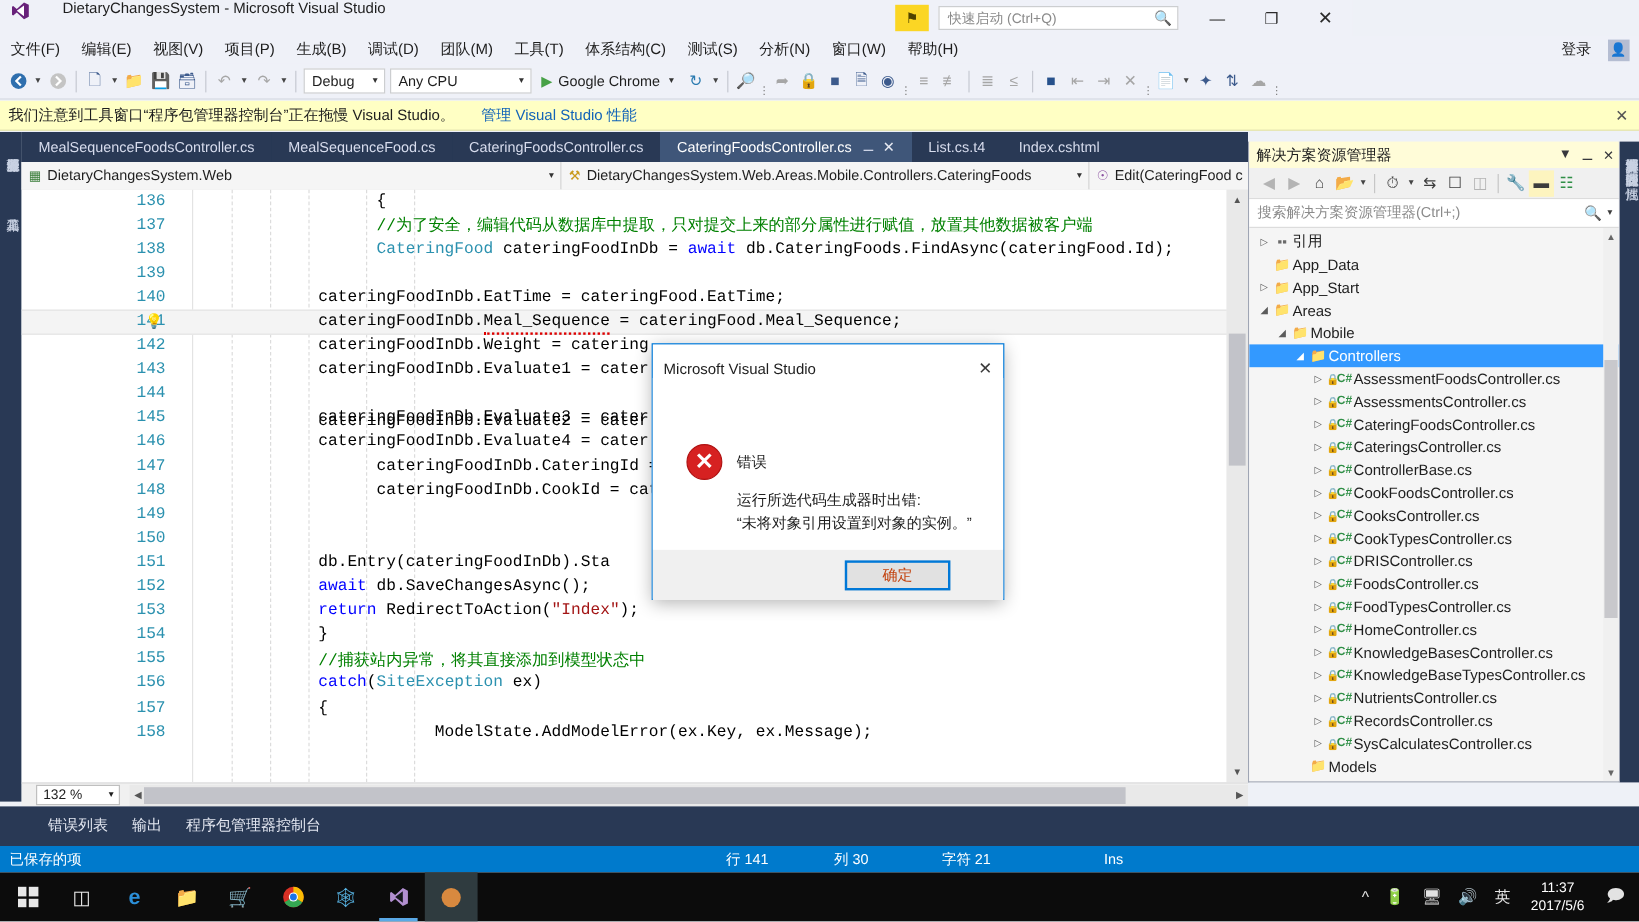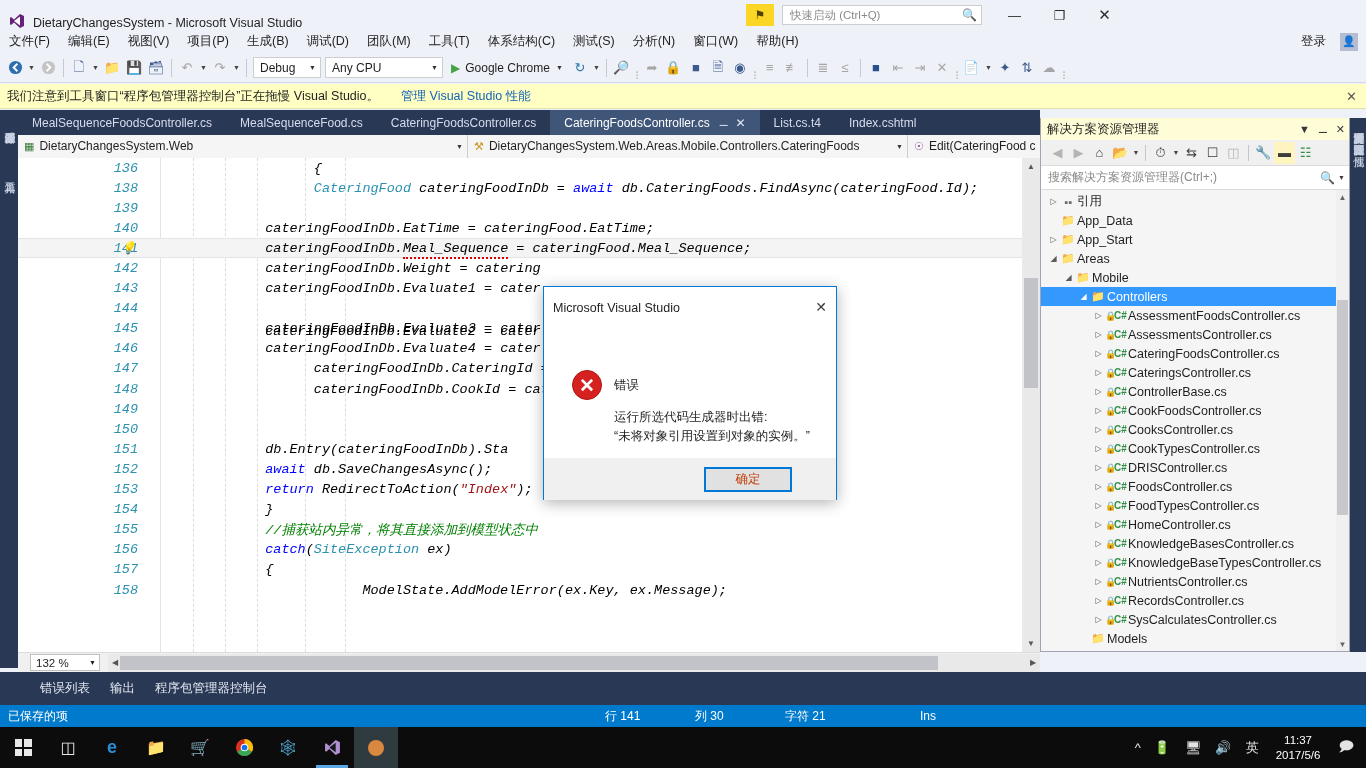--- a/index.html
+++ b/index.html
@@ -8,21 +8,21 @@
     font-family: "Liberation Sans", sans-serif;
     font-size: 12px;
     background:#eef1f7;
     -webkit-font-smoothing: none;
   }
   .app { position:relative; width:1366px; height:768px; }
 
   
   .titlebar {
     position:absolute; left:0; top:0; width:1127px; height:30px;
-    background:#eff1f8; display:flex; align-items:flex-end;
+    background:#eff1f8; display:flex; align-items:flex-start;gap:19px;
   }
   .vs-logo {
     width:18px; height:18px; margin-left:8px; margin-right:7px;
     display:flex; align-items:center; justify-content:center;
     color:#68217a; font-size:15px; font-weight:bold;
   }
   .title-text { font-size:12.5px; color:#1e1e1e; }
   .titlebar-right { margin-left:auto; display:flex; align-items:center; height:30px; }
   .quickflag {
     width:28px; height:22px; background:#fbd624; margin-right:8px;
@@ -130,21 +130,21 @@
 
   
   .editor {
     position:absolute; left:18px; top:158px; width:1022px; height:494px;
     background:#ffffff; overflow:hidden;
   }
   .ed-vline { position:absolute; top:0; width:1px; height:494px; background:#e3e3e3; }
   .code-scroll { position:absolute; left:0; top:0; width:1022px; height:494px; }
   .crow {
     position:relative; height:20.1px; display:flex; align-items:center;
-    font-family:"Liberation Mono", monospace; font-size:13.5px; white-space:pre;font-style:italic;
+    font-family:"Liberation Mono", monospace; font-size:13.5px; white-space:pre;
   }
   .crow .ln {
     position:absolute; left:22px; width:98px; text-align:right;
     color:#2b91af; font-family:"Liberation Mono", monospace; font-size:13.5px;
   }
   .crow .bulb {
     position:absolute; left:103px; width:16px; text-align:center; color:#e0b400; font-size:12px;
   }
   .crow .txt { position:absolute; left:150px; color:#000000; }
   .crow.cur { background:#f4f4f4; border-top:1px solid #e4e4e4; border-bottom:1px solid #e4e4e4; }
@@ -492,20 +492,21 @@
 
   <div class="editor">
     <div class="ed-vline" style="left:142px"></div>
     <div class="ed-vline" style="left:175px;border-left:1px dashed #dcdcdc;background:none;width:0"></div>
     <div class="ed-vline" style="left:207px;border-left:1px dashed #dcdcdc;background:none;width:0"></div>
     <div class="ed-vline" style="left:239px;border-left:1px dashed #dcdcdc;background:none;width:0"></div>
     <div class="ed-vline" style="left:287px;border-left:1px dashed #dcdcdc;background:none;width:0"></div>
     <div class="ed-vline" style="left:327px;border-left:1px dashed #dcdcdc;background:none;width:0"></div>
     <div class="code-scroll" id="code-scroll">
         <div class="crow"><span class="ln">136</span><span class="txt" style="left: 295.8px;"><span>{</span></span></div>
+        <div class="crow"><span class="ln">137</span><span class="txt" style="left: 295.8px;"><span class="cm">//为了安全，编辑代码从数据库中提取，只对提交上来的部分属性进行赋值，放置其他数据被客户端</span></span></div>
         <div class="crow"><span class="ln">138</span><span class="txt" style="left: 295.8px;"><span class="ty">CateringFood</span><span> cateringFoodInDb = </span><span class="k">await</span><span> db.CateringFoods.FindAsync(cateringFood.Id);</span></span></div>
         <div class="crow"><span class="ln">139</span><span class="txt" style="left: 150px;"></span></div>
         <div class="crow"><span class="ln">140</span><span class="txt" style="left: 247.2px;"><span>cateringFoodInDb.EatTime = cateringFood.EatTime;</span></span></div>
         <div class="crow cur"><span class="ln">141</span><span class="bulb">💡</span><span class="txt" style="left: 247.2px;"><span>cateringFoodInDb.</span><span class="squig">Meal_Sequence</span><span> = cateringFood.Meal_Sequence;</span></span></div>
         <div class="crow"><span class="ln">142</span><span class="txt" style="left: 247.2px;"><span>cateringFoodInDb.Weight = catering</span></span></div>
         <div class="crow"><span class="ln">143</span><span class="txt" style="left: 247.2px;"><span>cateringFoodInDb.Evaluate1 = cater</span></span></div>
         <div class="crow"><span class="ln">144</span><span class="txt" style="left: 247.2px; margin-top: 45px;"><span>cateringFoodInDb.Evaluate2 = cater</span></span></div>
         <div class="crow"><span class="ln">145</span><span class="txt" style="left: 247.2px;"><span>cateringFoodInDb.Evaluate3 = cater</span></span></div>
         <div class="crow"><span class="ln">146</span><span class="txt" style="left: 247.2px;"><span>cateringFoodInDb.Evaluate4 = cater</span></span></div>
         <div class="crow"><span class="ln">147</span><span class="txt" style="left: 295.8px;"><span>cateringFoodInDb.CateringId = </span></span></div>

